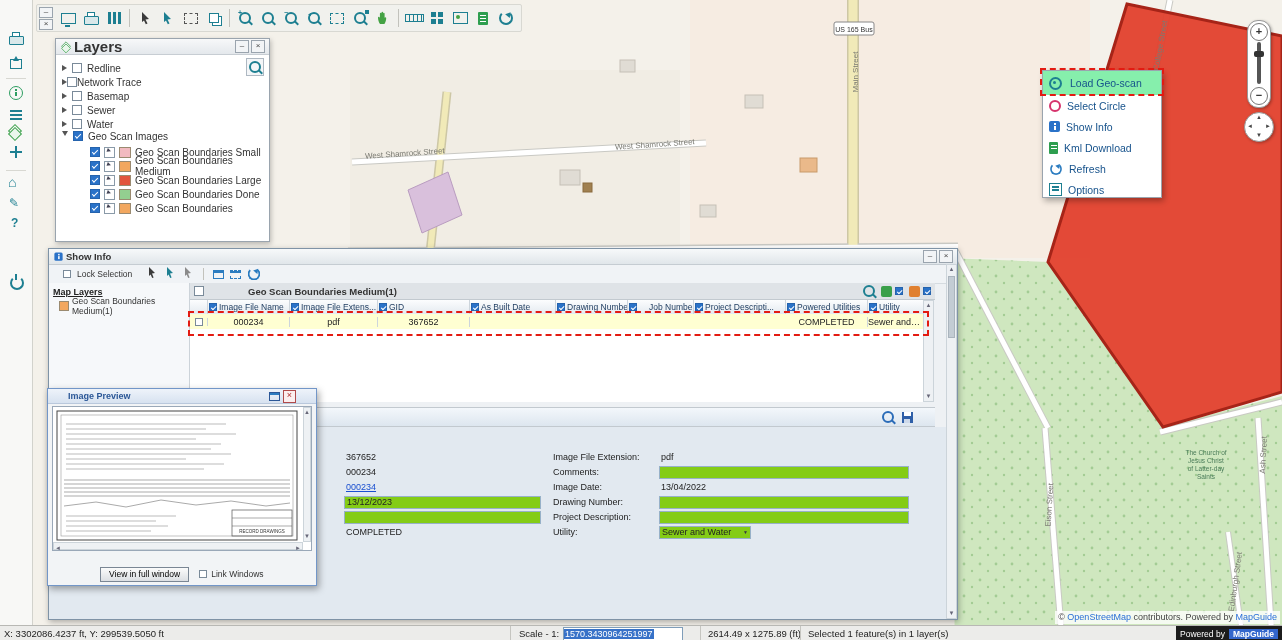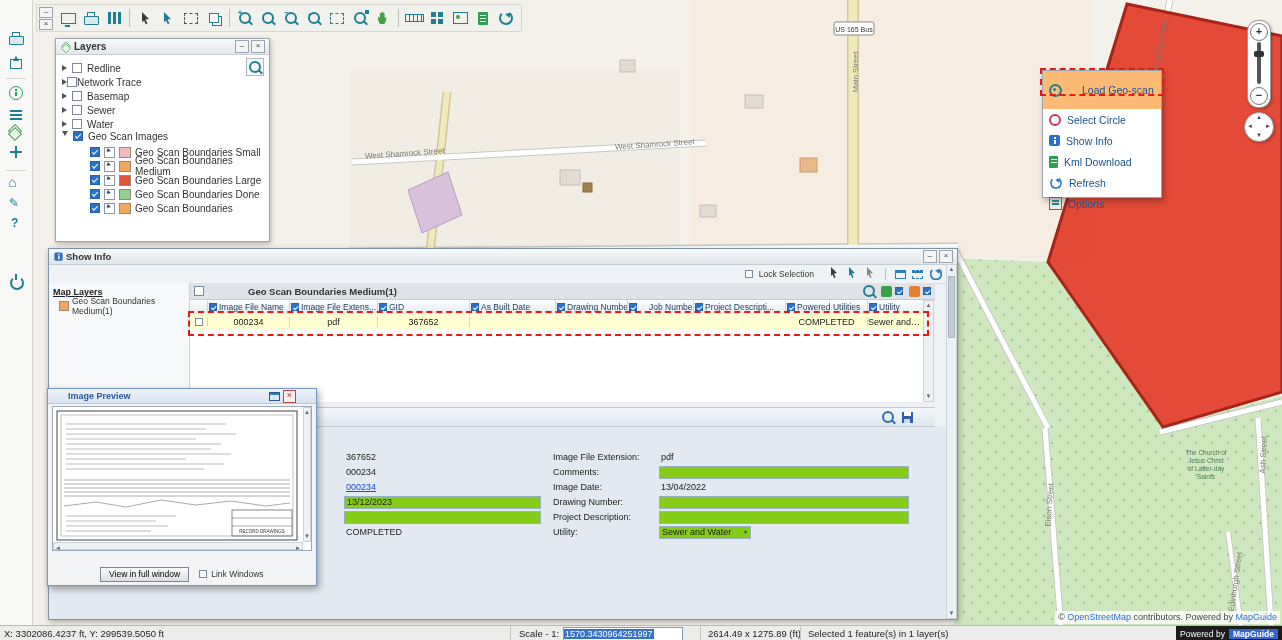--- a/index.html
+++ b/index.html
@@ -265,21 +265,21 @@
       <span class="xmldoc"></span>
     </div>
   <div class="ti">
       <span class="ref teal"></span>
     </div>
 </div>
 
 <div class="abs" style="left:55px;top:38px;width:213px;height:202px;background:#fff;border:1px solid #9aa4ae;box-shadow:1px 2px 5px rgba(0,0,0,.25);z-index:15">
   <div style="height:15px;background:linear-gradient(#f7f8f9,#e4e8ec);border-bottom:1px solid #c7cdd3;display:flex;align-items:center;padding:0 4px">
     <span class="layic" style="transform:scale(.7);margin-right:2px"></span>
-    <span style="font-size:10px;font-weight:bold;color:#333;flex:1">Layers</span>
+    <span style="font-size:15px;font-weight:bold;color:#333;flex:1">Layers</span>
     <span class="titlebtn" style="margin-right:2px">–</span>
     <span class="titlebtn">×</span>
   </div>
   <div class="abs" style="right:5px;top:19px;width:16px;height:16px;border:1px solid #aeb8c2;background:#f4f6f8;display:flex;align-items:center;justify-content:center">
     <span class="mag"></span>
   </div>
   <div style="padding:6px 0 0 6px;font-size:10px;color:#333">
     <div style="display:flex;align-items:center;gap:5px;height:14px">
       <span class="exp"></span>
         <span class="cb"></span>
@@ -337,21 +337,21 @@
     <div style="display:flex;align-items:center;gap:4px;height:14px;padding-left:28px">
       <span class="cb on"></span>
         <span class="lyr"></span>
       <span class="sw" style="background-color: rgb(242, 167, 95);"></span>
       <span>Geo Scan Boundaries</span>
     </div>
   </div>
 </div>
 
 <div class="abs" style="left:1042px;top:70px;width:118px;height:126px;background:#fff;border:1px solid #9aa4ae;box-shadow:2px 3px 6px rgba(0,0,0,.3);z-index:40;font-size:10.5px;color:#17538c">
-  <div style="height:38px;display:flex;align-items:center;gap:20px;padding:0 6px;background:#fdba74">
+  <div style="height:24px;display:flex;align-items:center;gap:8px;padding:0 6px;background:#86efac">
     <span class="mi mi-eye"></span>
     <span>Load Geo-scan</span>
   </div>
   <div style="height:21px;display:flex;align-items:center;gap:6px;padding:0 6px">
     <span class="mi mi-ring"></span>
     <span>Select Circle</span>
   </div>
   <div style="height:21px;display:flex;align-items:center;gap:6px;padding:0 6px">
     <span class="mi mi-info"></span>
     <span>Show Info</span>
@@ -386,21 +386,21 @@
 
 <div class="abs" style="left:48px;top:248px;width:908px;height:370px;background:#eef1f4;border:1px solid #7f93a6;box-shadow:1px 2px 6px rgba(0,0,0,.3);z-index:20">
 
   <div style="height:15px;background:linear-gradient(#f7f9fa,#e0e6ea);border-bottom:1px solid #c5ccd2;display:flex;align-items:center;padding:0 4px">
     <span class="mi mi-info" style="transform:scale(.75);margin-right:2px"></span>
     <span style="font-size:9.5px;font-weight:bold;color:#333;flex:1">Show Info</span>
     <span class="titlebtn" style="margin-right:2px">–</span>
     <span class="titlebtn">×</span>
   </div>
 
-  <div style="height:18px;background:#f0f3f6;border-bottom:1px solid #d5dbe0;display:flex;align-items:center;justify-content:flex-end;padding:0 14px;gap:6px">
+  <div style="height:18px;background:#f0f3f6;border-bottom:1px solid #d5dbe0;display:flex;align-items:center;padding:0 14px;gap:6px">
     <span class="cb s8"></span>
     <span style="font-size:8.5px;color:#333;margin-right:8px">Lock Selection</span>
     <span><svg width="12" height="12">
           <path d="M3 0 L9 6 L6 6.5 L7.6 10.4 L6.2 11 L4.6 7.4 L3 9 Z" fill="#3b3b3b"></path>
         </svg></span>
     <span><svg width="12" height="12">
           <path d="M3 0 L9 6 L6 6.5 L7.6 10.4 L6.2 11 L4.6 7.4 L3 9 Z" fill="#1d7f91"></path>
         </svg></span>
     <span><svg width="12" height="12">
           <path d="M3 0 L9 6 L6 6.5 L7.6 10.4 L6.2 11 L4.6 7.4 L3 9 Z" fill="#8a8a8a"></path>

